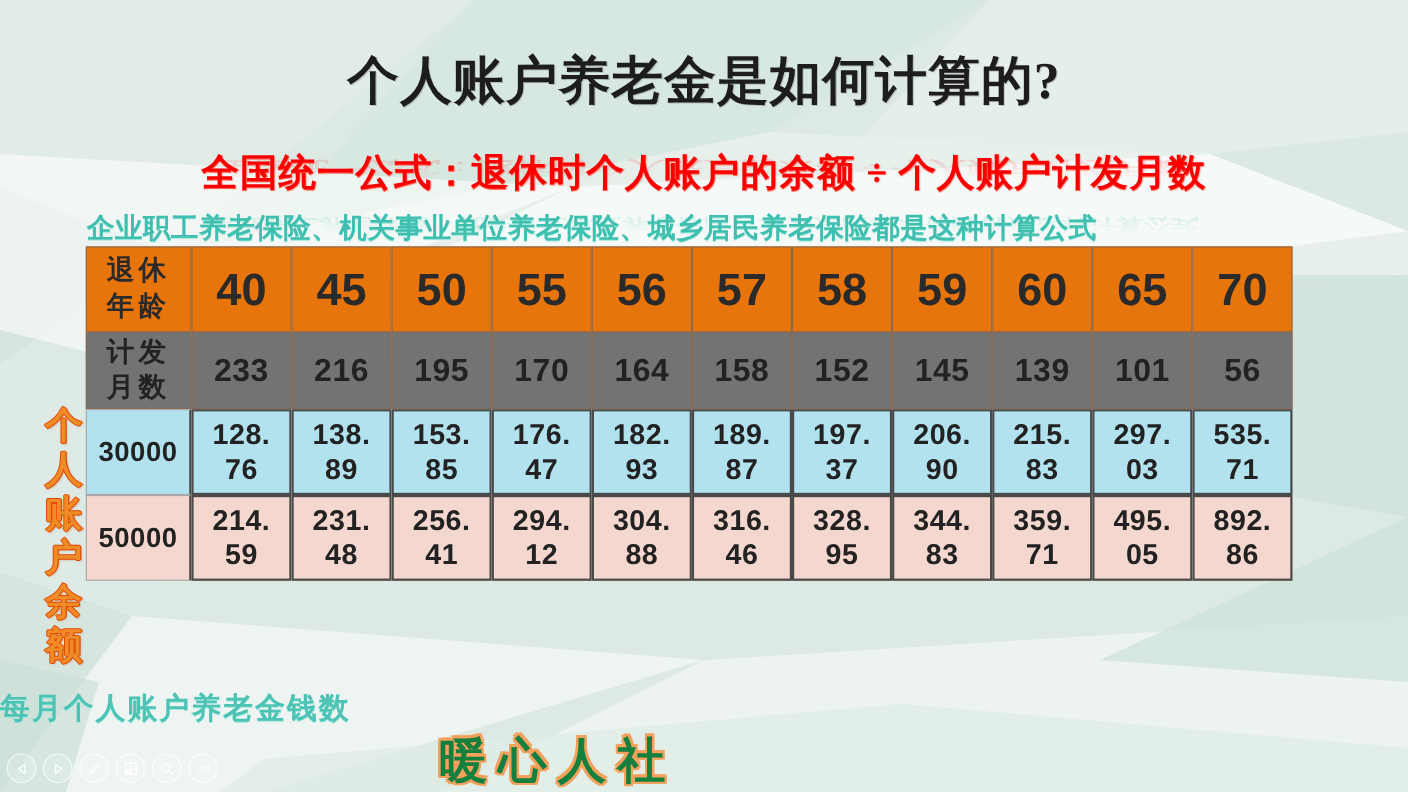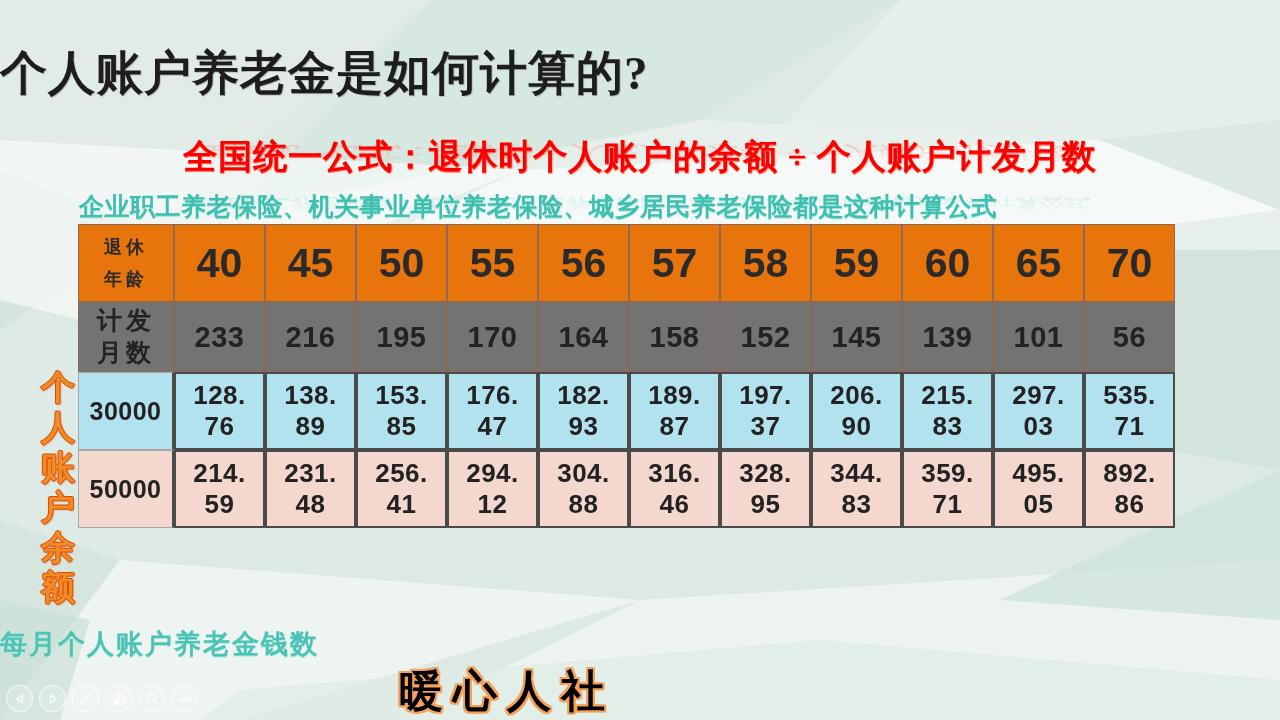--- a/index.html
+++ b/index.html
@@ -31,21 +31,21 @@
     width: 1280px;
     height: 720px;
   }
 
   
   .title {
     position: absolute;
     top: 42px;
     left: 0;
     width: 1280px;
-    text-align: left;
+    text-align: center;
     font-size: 47px;
     font-weight: bold;
     color: #1d1d1d;
     letter-spacing: 1px;
     font-family: "Liberation Serif", "DejaVu Serif", serif;
     text-shadow: 1px 1px 0 rgba(120,120,120,0.35);
     white-space: nowrap;
   }
 
   
@@ -165,22 +165,22 @@
   
   tr.r-age td {
     height: 78px;
     background: #e8740c;
     font-size: 41px;
     font-weight: bold;
     color: #2a2a2a;
     border-color: #8a6a52;
   }
   tr.r-age td.lbl {
-    font-family: Liberation Sans, sans-serif;
-    font-size: 18px;
+    font-family: Liberation Serif, serif;
+    font-size: 25px;
     line-height: 32px;
     font-weight: bold;
     letter-spacing: 4px;
   }
 
   
   tr.r-months td {
     height: 70px;
     background: #737373;
     font-size: 29px;
@@ -236,21 +236,21 @@
 
   
   .signature {
     position: absolute;
     top: 662px;
     left: 0;
     width: 1014px;
     text-align: center;
     font-size: 44px;
     font-weight: bold;
-    color: #000000;
+    color: #15803d;
     font-family: Liberation Sans, sans-serif;
     letter-spacing: 10px;
     white-space: nowrap;
     text-shadow:
       -2px 0 0 #f3a15c, 2px 0 0 #f3a15c,
        0 -2px 0 #f3a15c, 0 2px 0 #f3a15c,
       -2px -2px 0 #f3a15c, 2px 2px 0 #f3a15c,
       -2px 2px 0 #f3a15c, 2px -2px 0 #f3a15c;
   }
 

